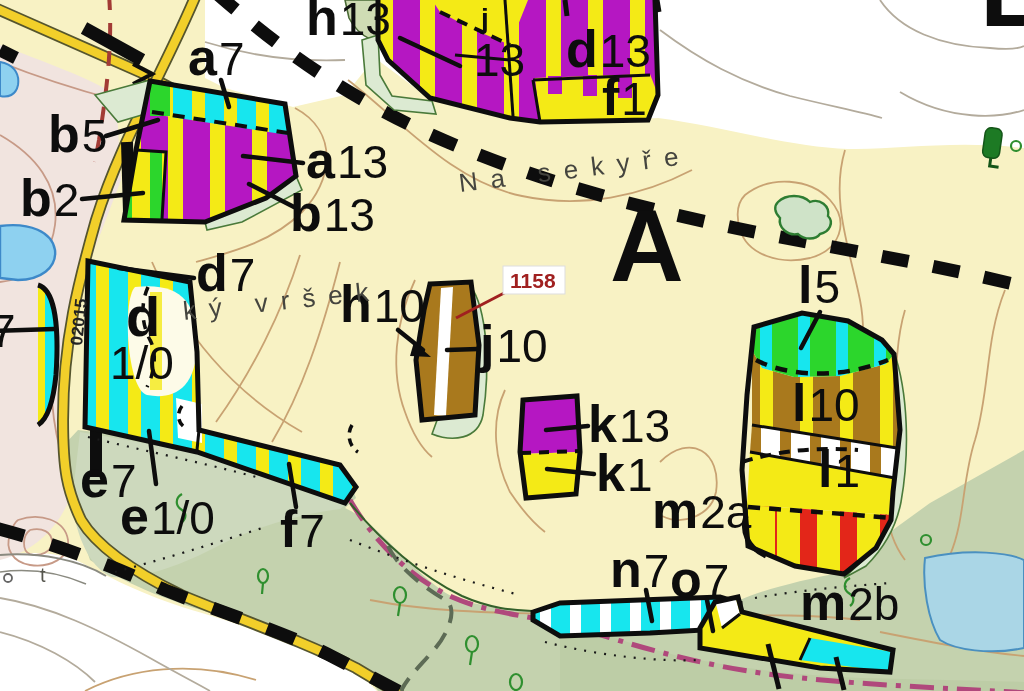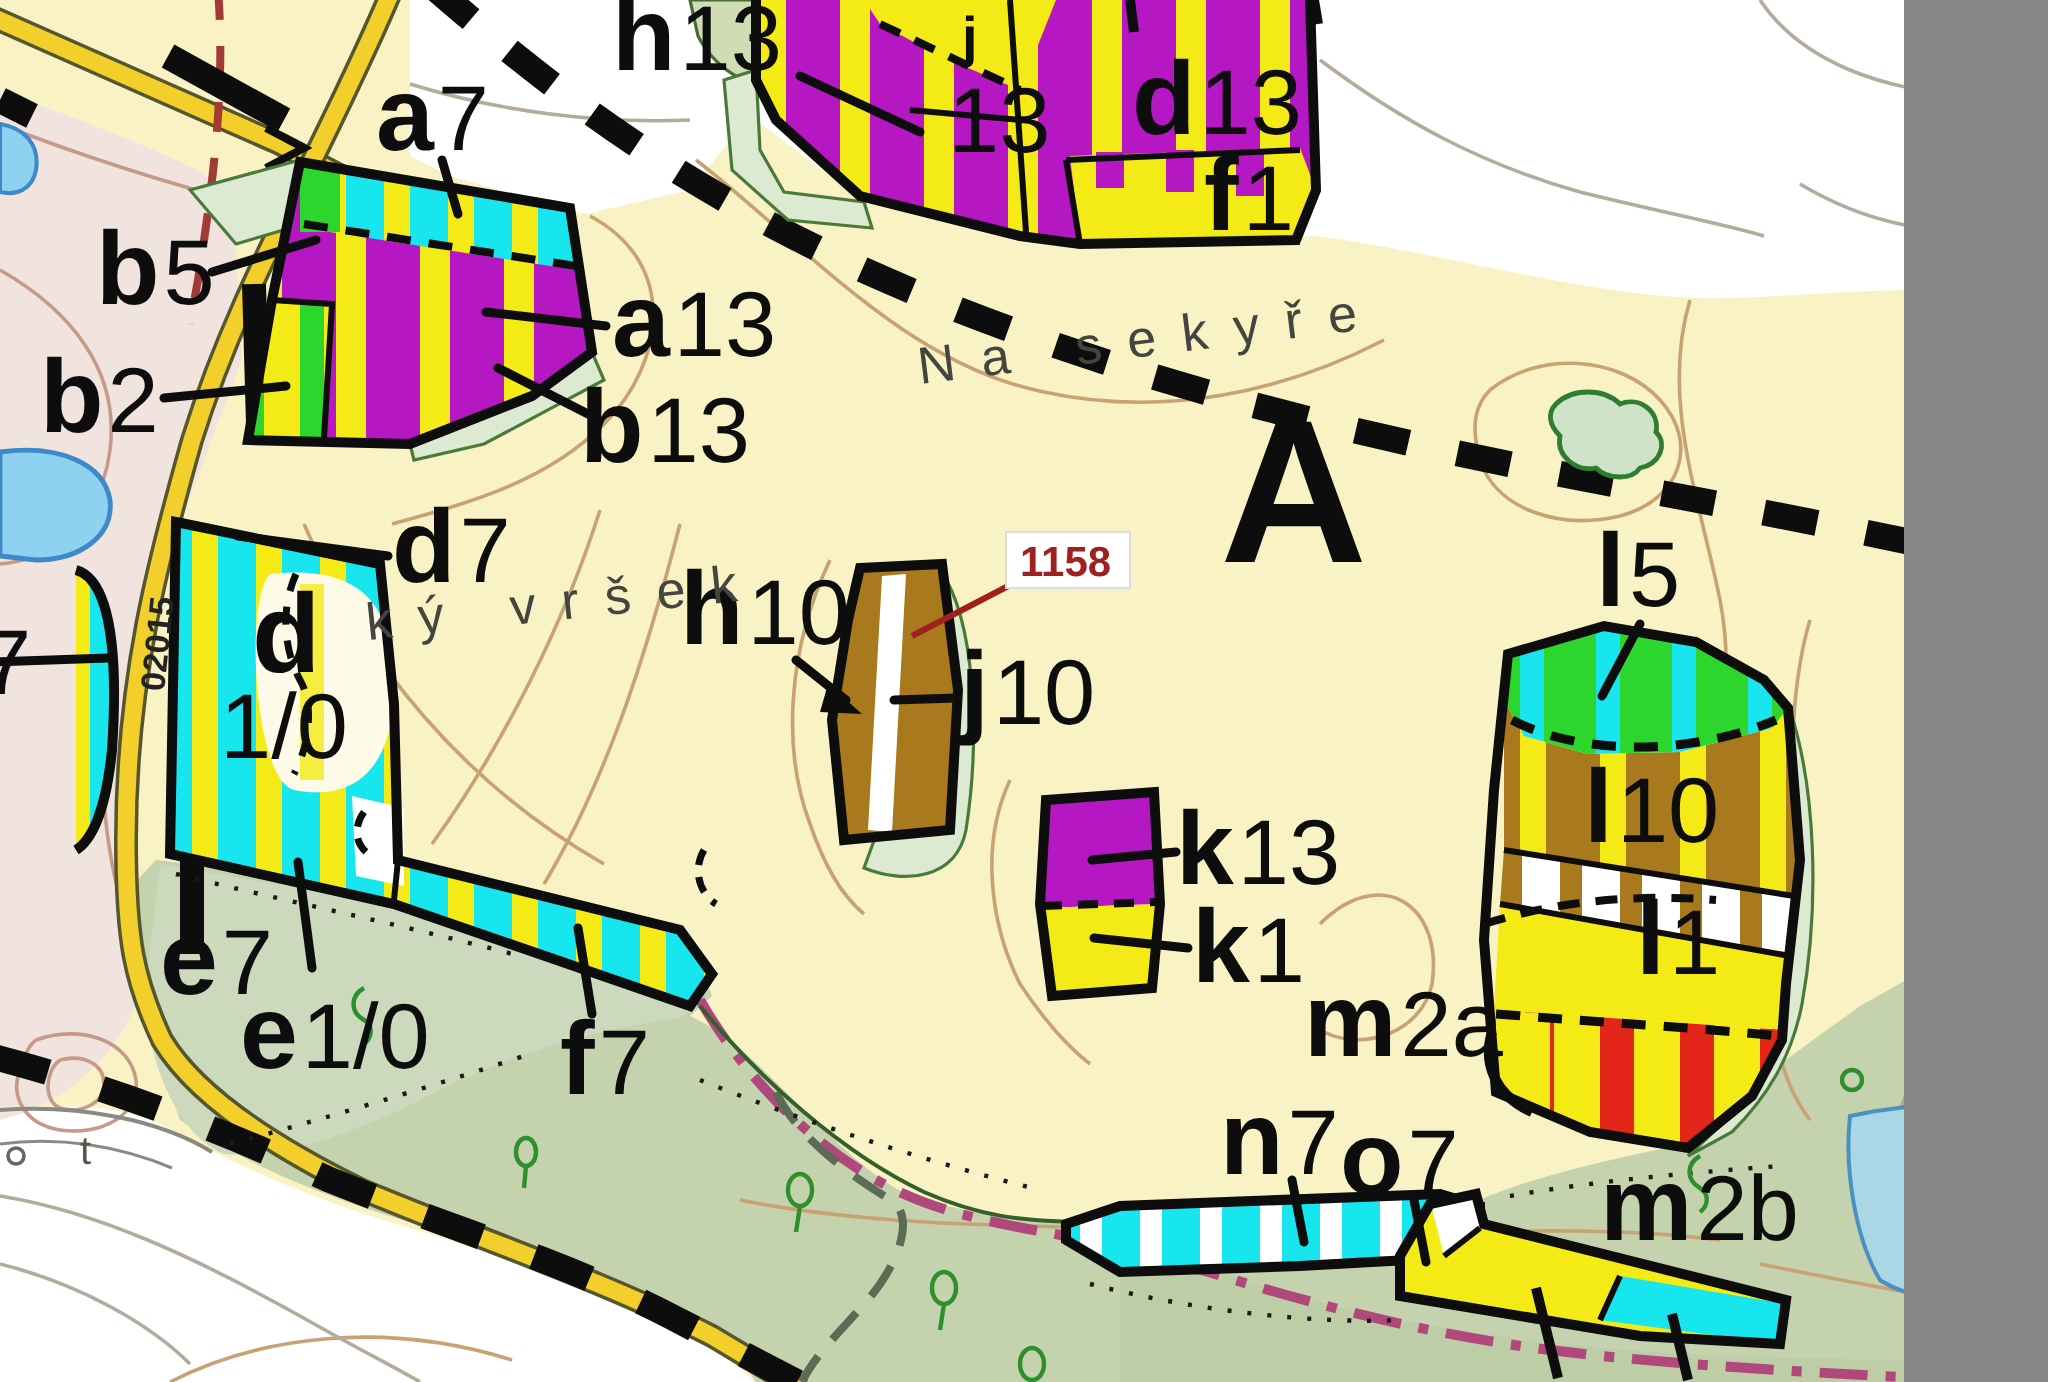--- a/index.html
+++ b/index.html
@@ -1,16 +1,16 @@
 <!DOCTYPE html>
 <html><head>
 <meta charset="utf-8">
 <style>
   html,body{margin:0;padding:0;background:#888;}
-  .map-root{width:952px;height:691px;overflow:hidden;position:relative;background:#eab308;}
+  .map-root{width:1024px;height:691px;overflow:hidden;position:relative;background:#eab308;}
   svg{display:block}
   text{font-family:"Liberation Sans","DejaVu Sans",sans-serif;}
   .lbl{fill:#0d0d0d}
   .lt{font-size:52px;font-weight:700}
   .ln{font-size:46px;font-weight:400}
   .big{font-size:102px;font-weight:700;fill:#0d0d0d}
   .dbig{font-size:56px;font-weight:700}
   .place{font-size:26px;fill:#45453f;letter-spacing:13px}
   .roadnum{font-size:17px;font-weight:700;fill:#222}
   .ref{font-size:21px;font-weight:700;fill:#a02020}

